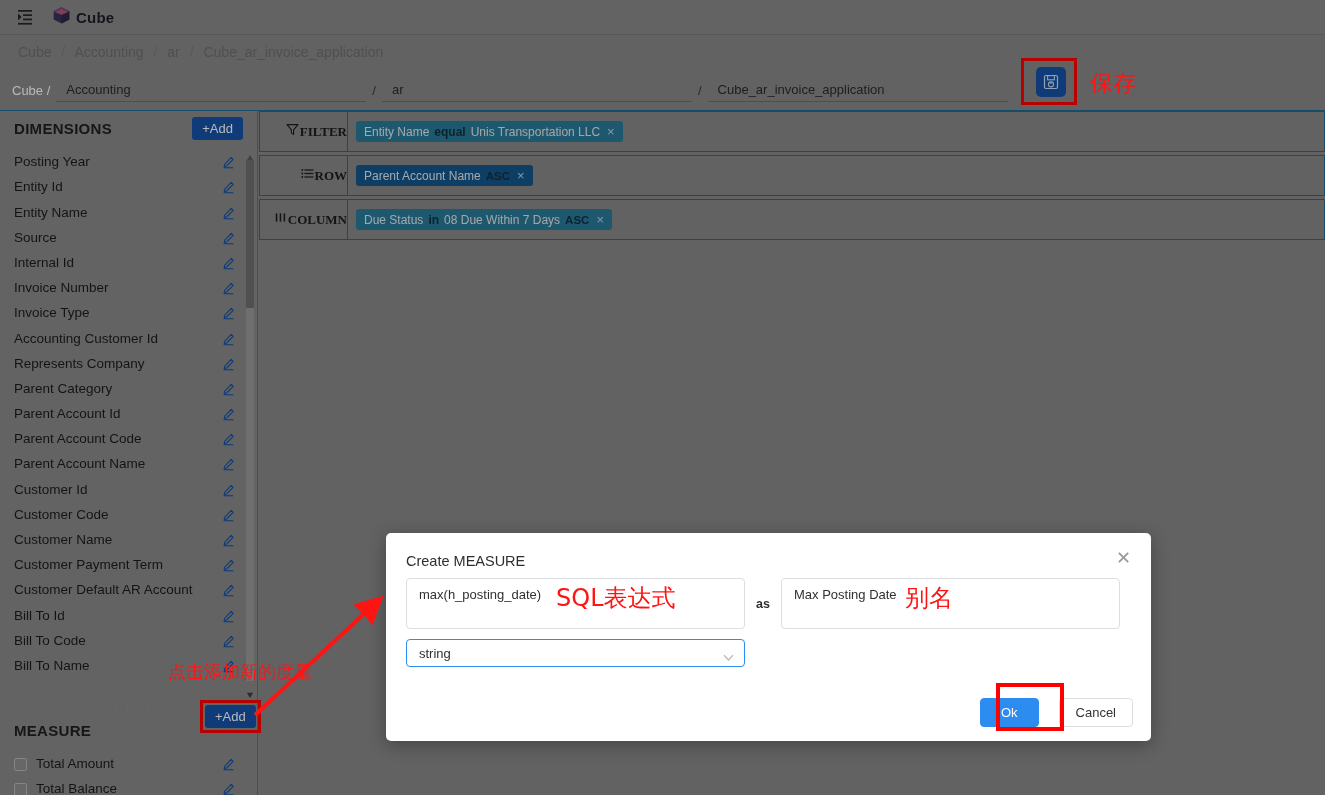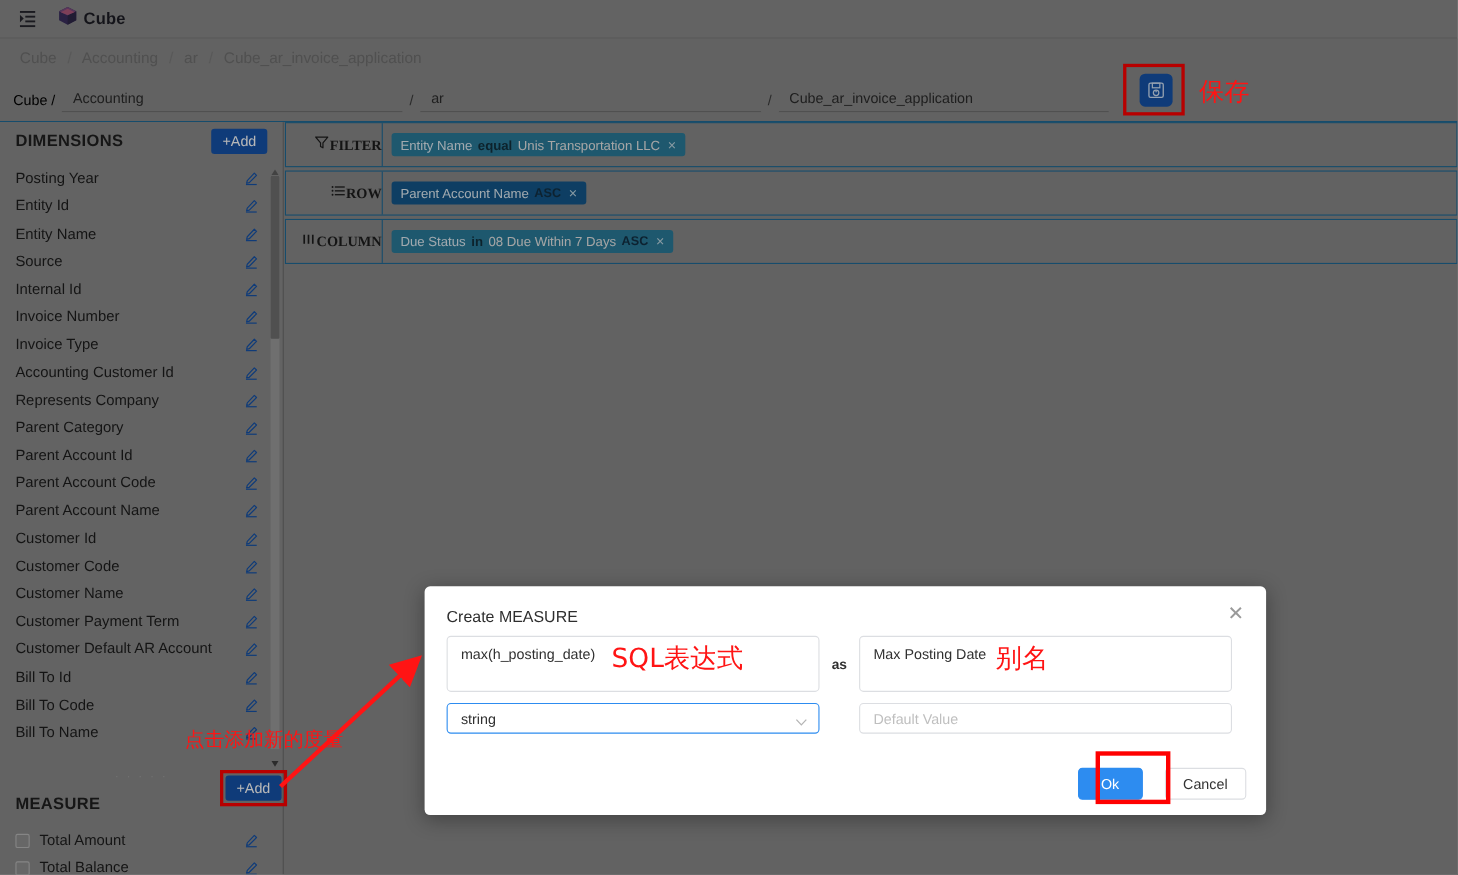--- a/index.html
+++ b/index.html
@@ -42,21 +42,21 @@
     font-size: 14px; color: #6f6f6f;
     z-index: 5; white-space: nowrap;
   }
   .crumbrow .sep { margin: 0 6px; color: #7b7b7b; }
 
   .pathrow {
     position: absolute; top: 72px; left: 12px; width: 1300px; height: 30px;
     display: flex; align-items: flex-end; gap: 6px;
     z-index: 5;
   }
-  .path-label { font-size: 13px; color: #000000; padding-bottom: 4px; }
+  .path-label { font-size: 13px; color: #ffffff; padding-bottom: 4px; }
   .slash { font-size: 13px; color: #3a3a3a; padding-bottom: 4px; }
   .path-input {
     border: none; border-bottom: 1px solid #6d6d6d;
     background: transparent;
     font-family: "Liberation Sans", sans-serif;
     font-size: 13px; color: #2b2b2b;
     padding: 2px 6px 4px 10px; outline: none;
     border-radius: 4px 4px 0 0;
   }
   .path-input.w1 { width: 310px; }
@@ -584,21 +584,20 @@
     <div class="row2">
       <span class="select-wrap">
         <select class="type-select"><option value="string">string</option><option value="number">number</option><option value="integer">integer</option><option value="decimal">decimal</option><option value="date">date</option><option value="boolean">boolean</option></select>
         <span class="select-chevron">
           <svg width="11" height="8" viewBox="0 0 11 8">
               <path d="M1 1.2 L5.5 6 L10 1.2" fill="none" stroke="#b5b5b5" stroke-width="1.2"></path>
             </svg>
         </span>
       </span>
       <span class="as-word" style="visibility:hidden">as</span>
-      <input class="field default-box" placeholder="Default Value" style="">
     </div>
   </div>
 
   <div class="modal-footer">
     <button class="btn-ok">Ok</button>
     <button class="btn-cancel">Cancel</button>
   </div>
 </div>
 <div class="ok-anno"></div>
 

